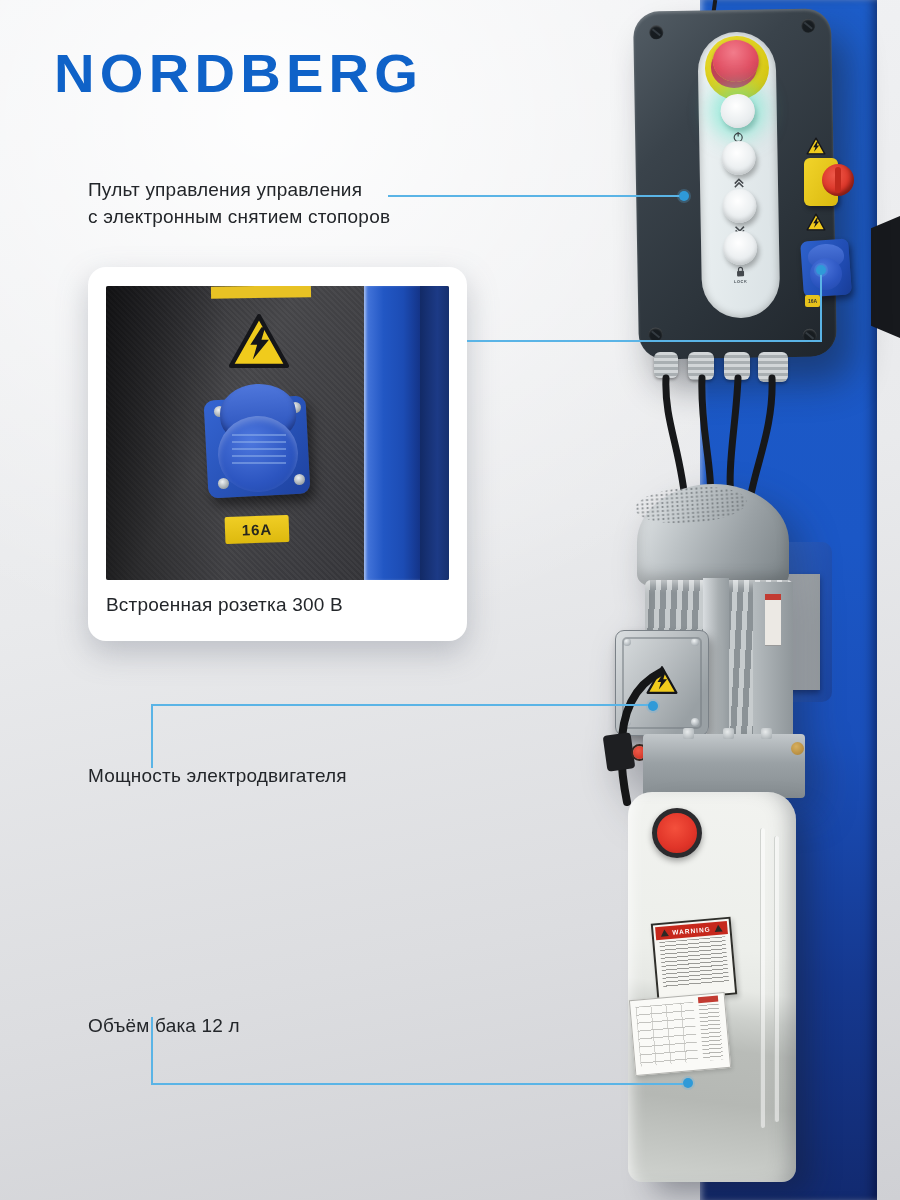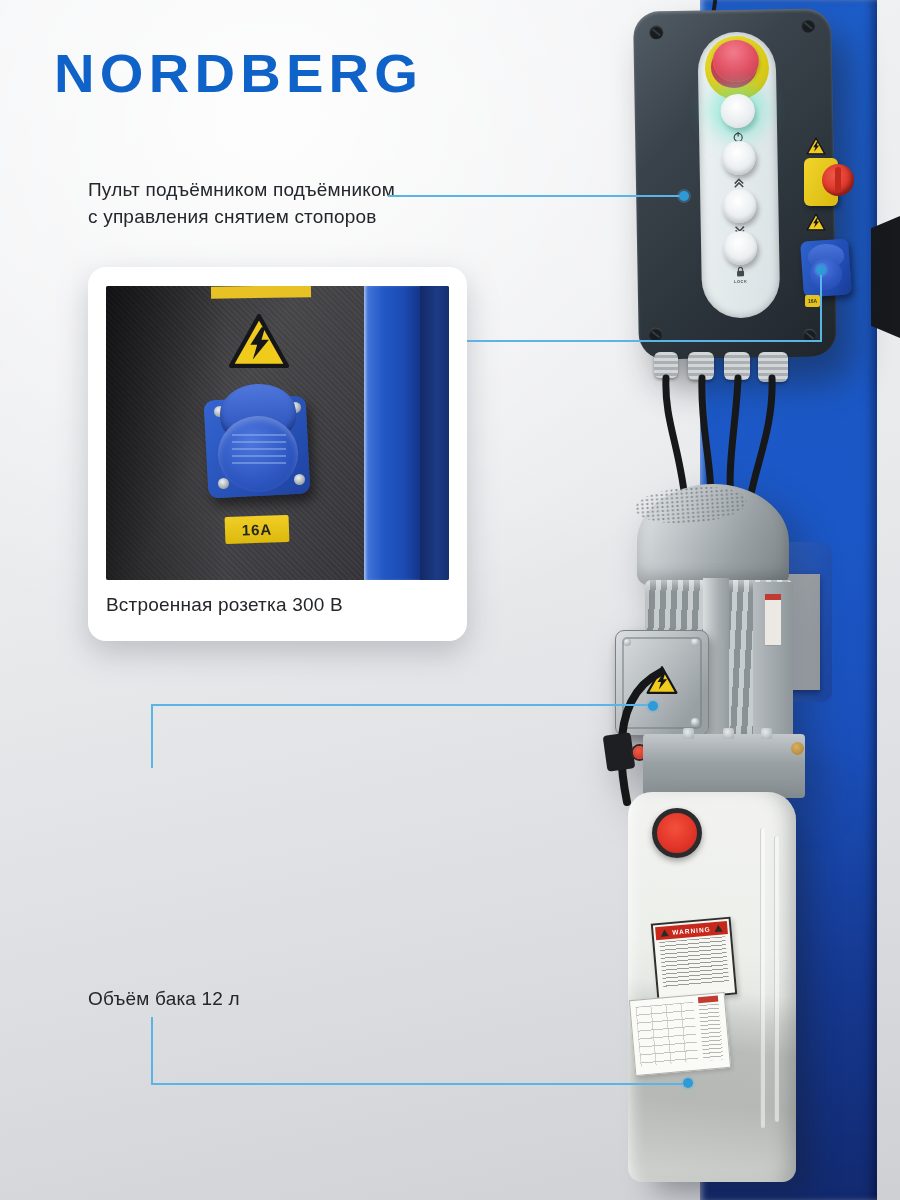--- a/index.html
+++ b/index.html
@@ -313,36 +313,37 @@
       <div class="abs socket2-screw" style="left:188px;top:188px"></div>
       <div class="abs socket2-lid"></div>
       <div class="abs socket2-body"></div>
       <div class="abs socket2-text"></div>
       <div class="abs amp-badge">16A</div>
     </div>
     <div class="abs caption callout-text">Встроенная розетка 300 В</div>
   </div>
 
   <div class="abs callout-text" style="left:88px;top:176px">
-    <div>Пульт подъёмником подъёмником</div>
-    <div>с управления снятием стопоров</div>
+    <div>Пульт управления управления</div>
+    <div>с электронным снятием стопоров</div>
   </div>
   <div class="abs line-h" style="left:388px;top:195px;width:293px"></div>
   <div class="abs dot" style="left:679px;top:191px"></div>
 
   <div class="abs line-h" style="left:467px;top:340px;width:355px"></div>
   <div class="abs line-v" style="left:820px;top:272px;height:70px"></div>
   <div class="abs dot" style="left:816px;top:265px"></div>
 
   <div class="abs callout-text" style="left:88px;top:762px">
+    <div>Мощность электродвигателя</div>
   </div>
   <div class="abs line-v" style="left:151px;top:704px;height:64px"></div>
   <div class="abs line-h" style="left:151px;top:704px;width:500px"></div>
   <div class="abs dot" style="left:648px;top:701px"></div>
 
-  <div class="abs callout-text" style="left:88px;top:985px">
+  <div class="abs callout-text" style="left:88px;top:1012px">
     <div>Объём бака 12 л</div>
   </div>
   <div class="abs line-v" style="left:151px;top:1017px;height:68px"></div>
   <div class="abs line-h" style="left:151px;top:1083px;width:532px"></div>
   <div class="abs dot" style="left:683px;top:1078px"></div>
 
 </div>
 
 </body></html>

